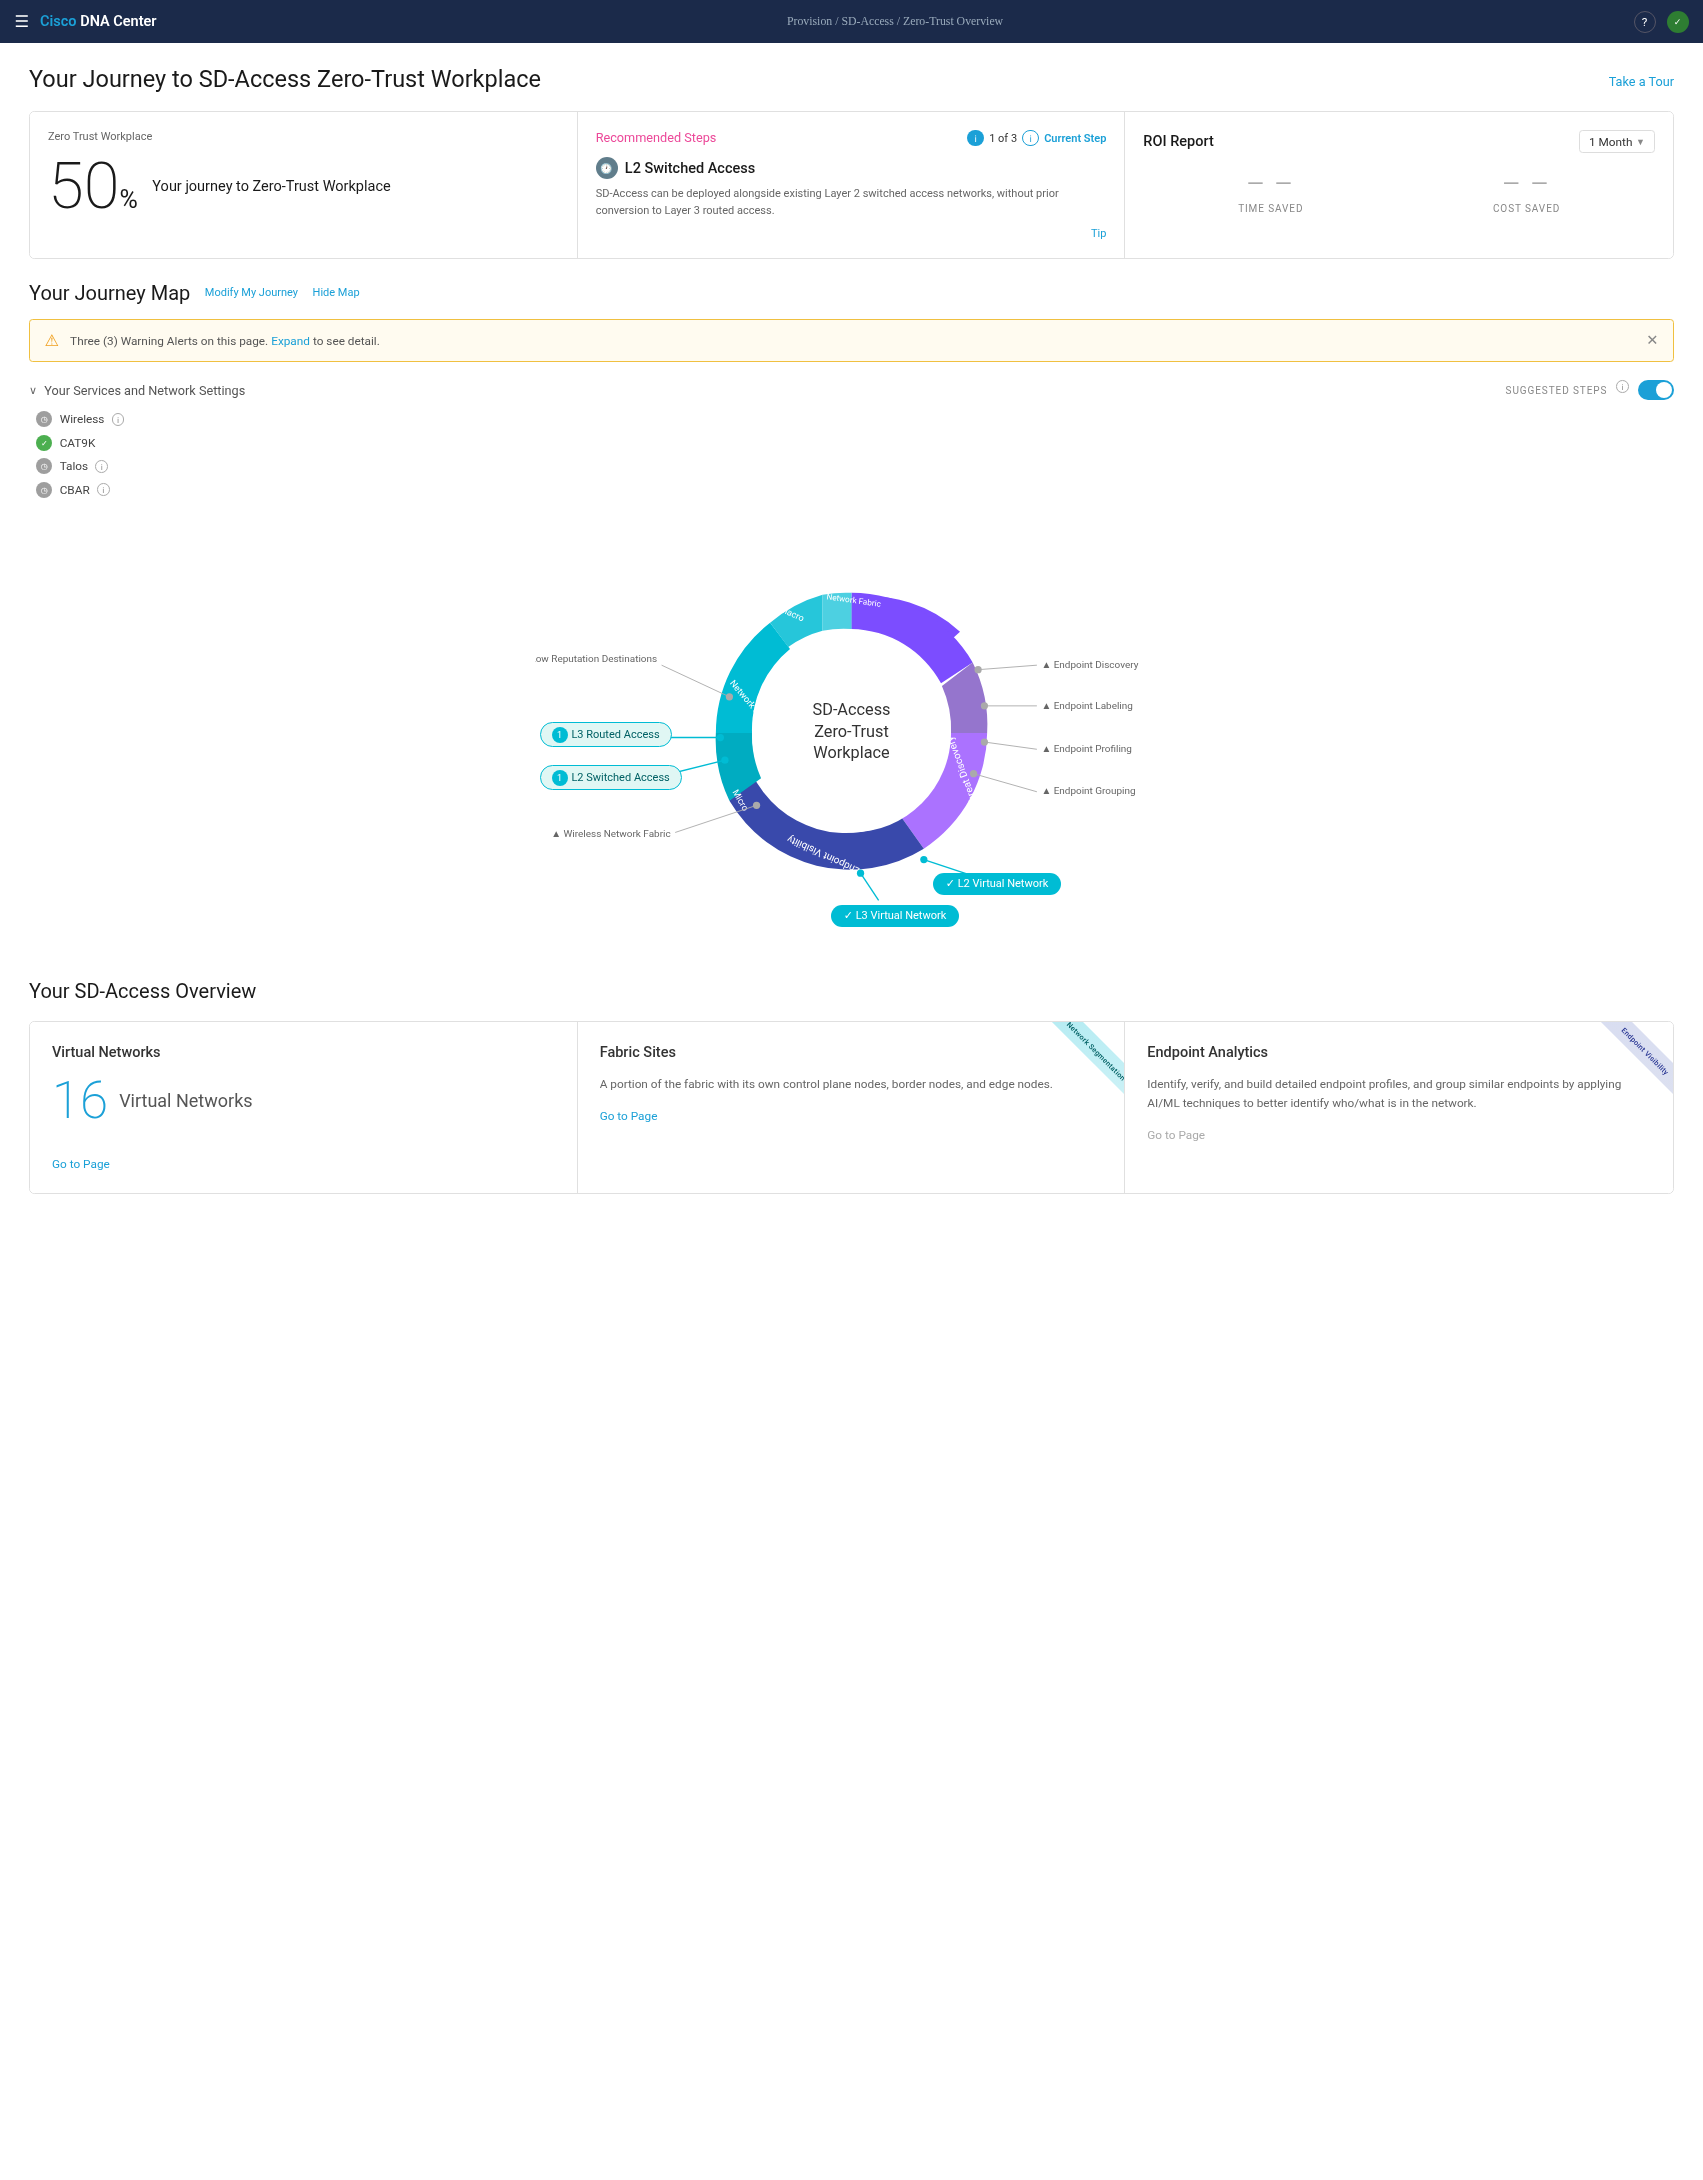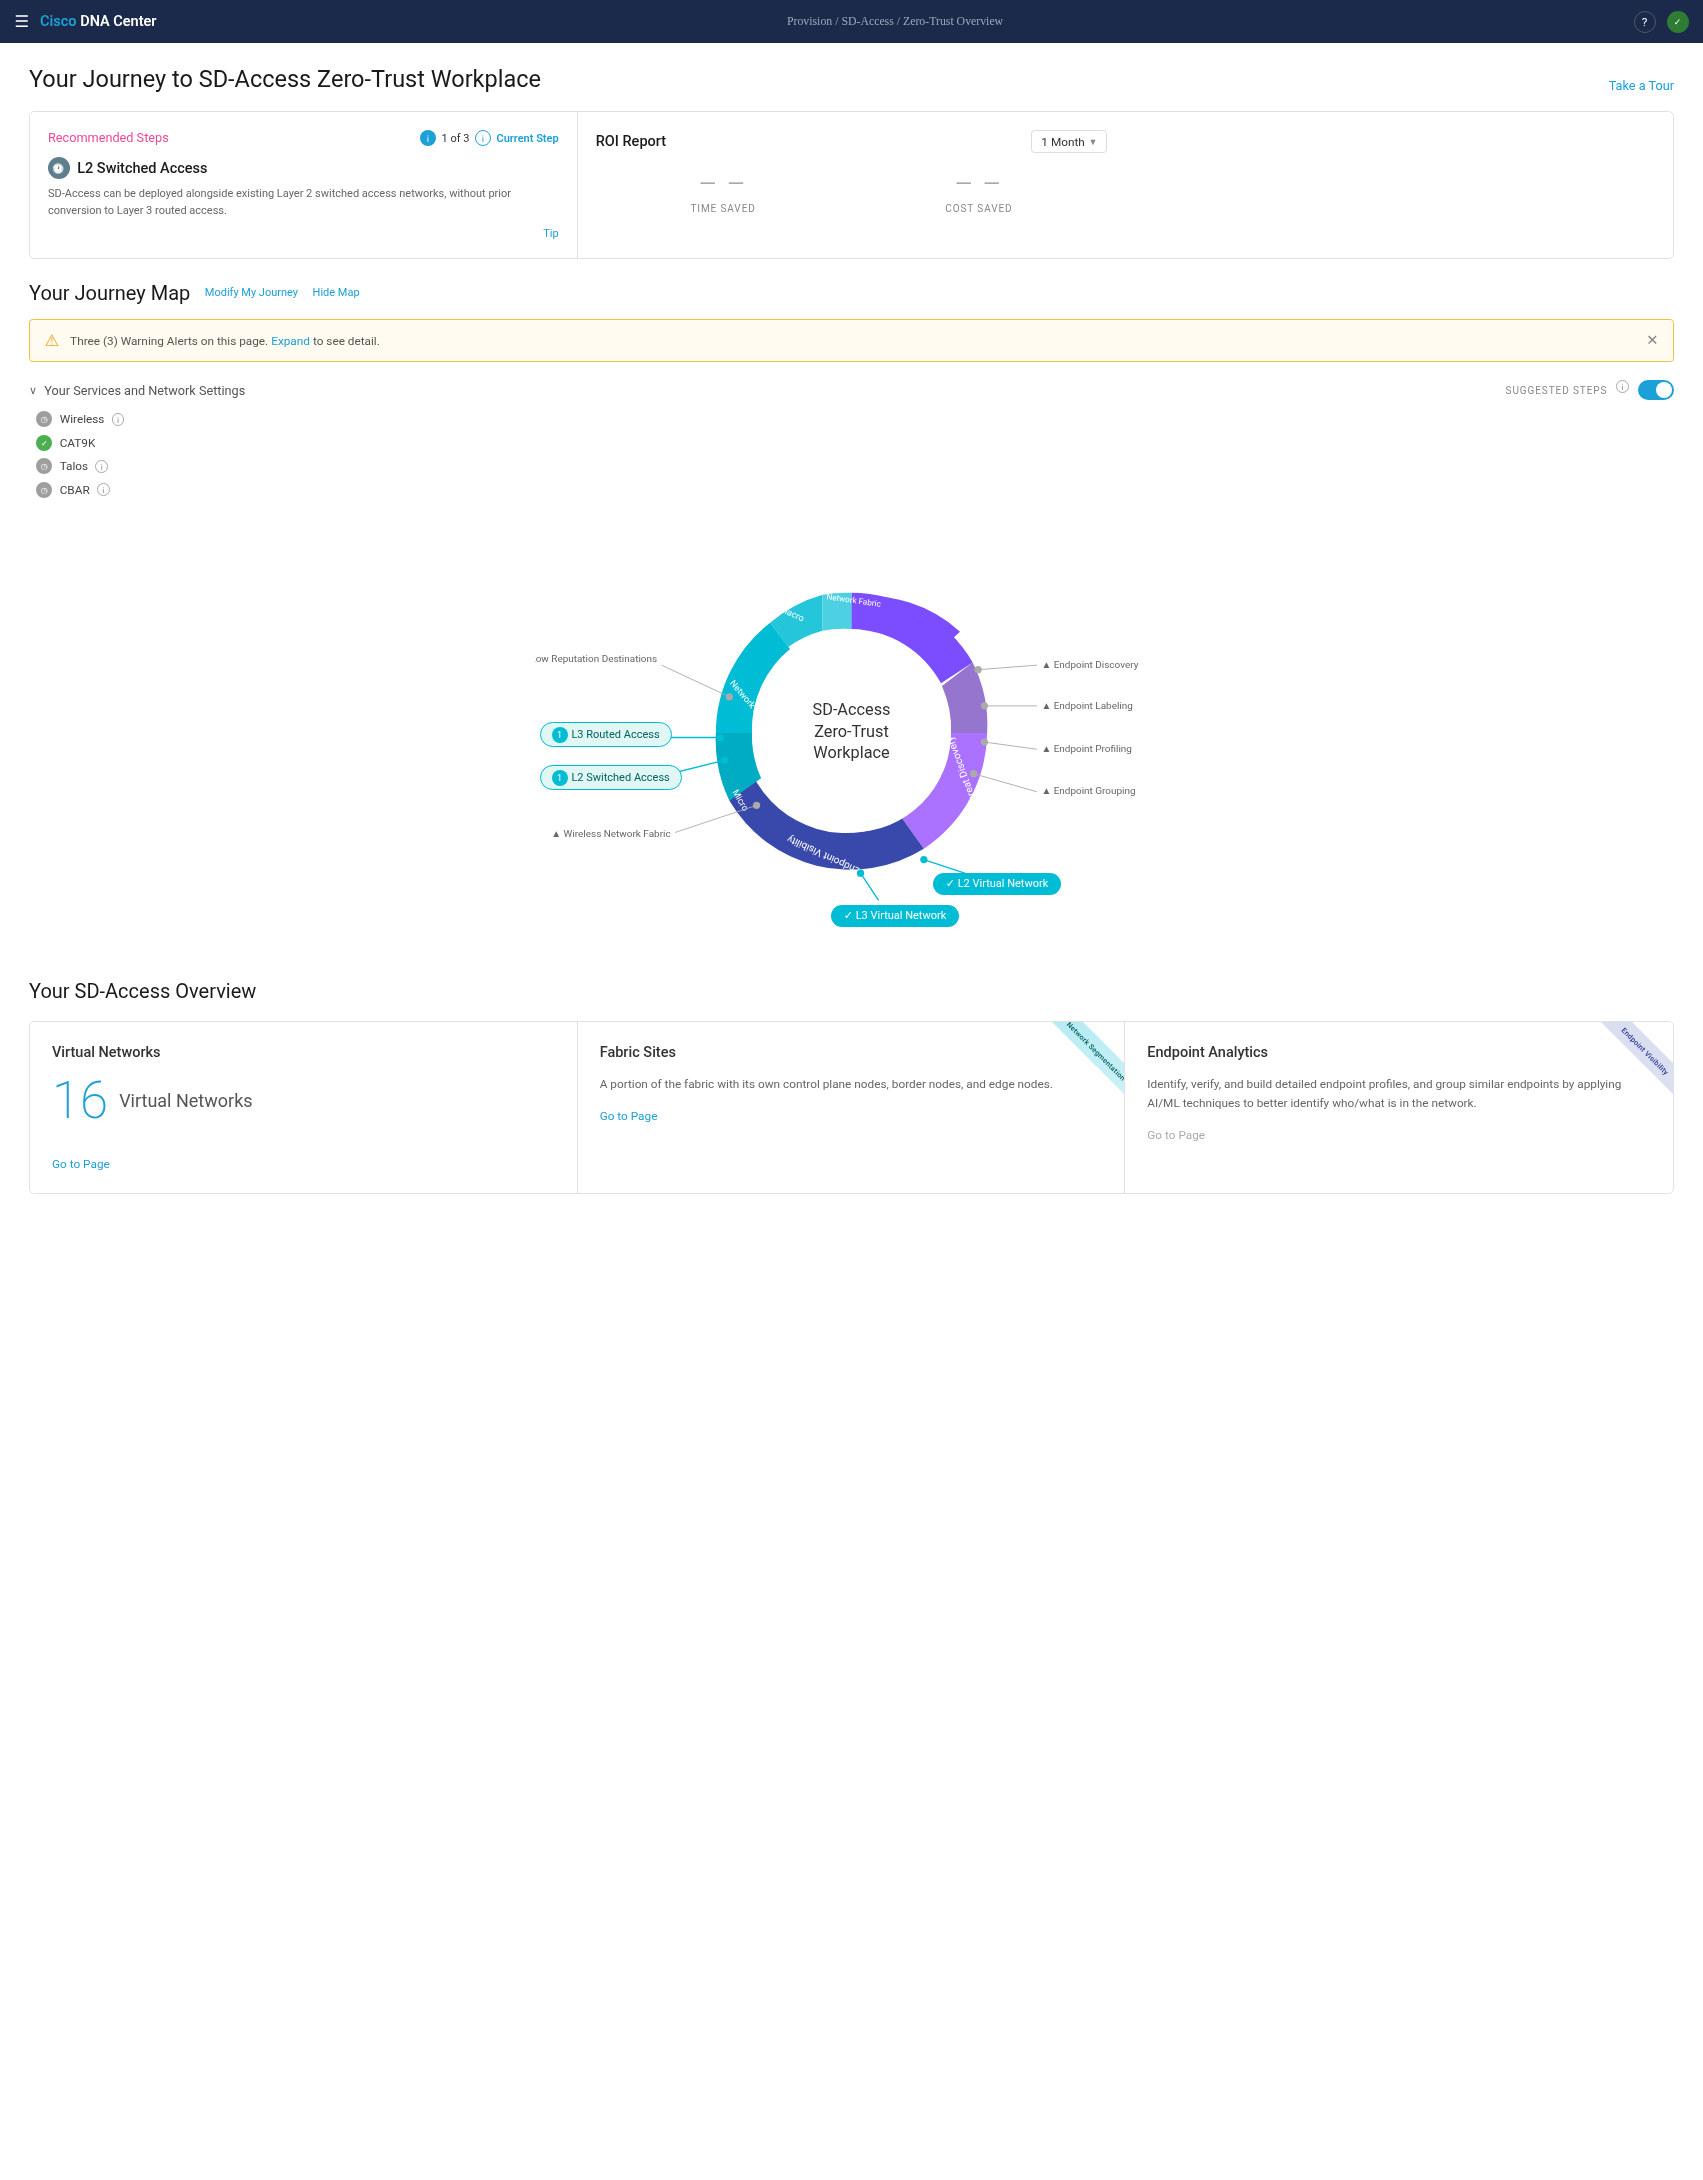--- a/index.html
+++ b/index.html
@@ -19,21 +19,21 @@
     .nav-brand span.cisco { color: #1ba0d7; }
     .nav-breadcrumb { flex: 1; text-align: center; color: #9ab; font-size: 11.8px; font-family: Liberation Serif, serif; }
     .nav-actions { display: flex; align-items: center; gap: 11px; }
     .nav-icon { width: 22px; height: 22px; border-radius: 50%; display: flex; align-items: center; justify-content: center; font-size: 12.7px; color: white; cursor: pointer; }
     .nav-status { width: 22px; height: 22px; border-radius: 50%; background: #2e7d32; display: flex; align-items: center; justify-content: center; font-size: 9px; color: white; }
 
     
     .main-content { padding: 22px 29px; background: white; min-height: calc(100vh - 43px); }
 
     
-    .page-header { display: flex; justify-content: space-between; align-items: flex-end; margin-bottom: 18px; }
+    .page-header { display: flex; justify-content: space-between; align-items: center; margin-bottom: 18px; }
     .page-title { font-size: 23.5px; font-weight: 400; color: #1a1a1a; }
     .take-tour-link { color: #1ba0d7; font-size: 12.7px; cursor: pointer; text-decoration: none; margin-top: 5.4px; }
 
     
     .top-cards { display: grid; grid-template-columns: 1fr 1fr 1fr; gap: 0; border: 0.9px solid #e0e0e0; border-radius: 5.4px; margin-bottom: 22px; overflow: hidden; }
     .top-card { padding: 18px; background: white; }
     .top-card:not(:last-child) { border-right: 0.9px solid #e0e0e0; }
 
     
     .zt-card-label { font-size: 11px; color: #666; margin-bottom: 11px; }
@@ -137,20 +137,29 @@
 
 <div class="main-content">
 
   <div class="page-header">
     <h1 class="page-title">Your Journey to SD-Access Zero-Trust Workplace</h1>
     <a class="take-tour-link">Take a Tour</a>
   </div>
 
   <div class="top-cards">
 
+    <div class="top-card">
+      <div class="zt-card-label">Zero Trust Workplace</div>
+      <div class="zt-card-body">
+        <div>
+          <span style="font-size:65px; font-weight:200; color:#1a1a1a; line-height:1;">50</span><span style="font-size:25px; color:#1a1a1a;">%</span>
+        </div>
+        <div class="zt-desc">Your journey to Zero-Trust Workplace</div>
+      </div>
+    </div>
 
     <div class="top-card">
       <div class="rec-card-header">
         <div class="rec-card-title">Recommended Steps</div>
         <div class="rec-step-badge">
           <span class="badge-blue">ℹ</span>
           <span>1 of 3</span>
           <span class="badge-outline">ℹ</span>
           <span class="current-step-label">Current Step</span>
         </div>

